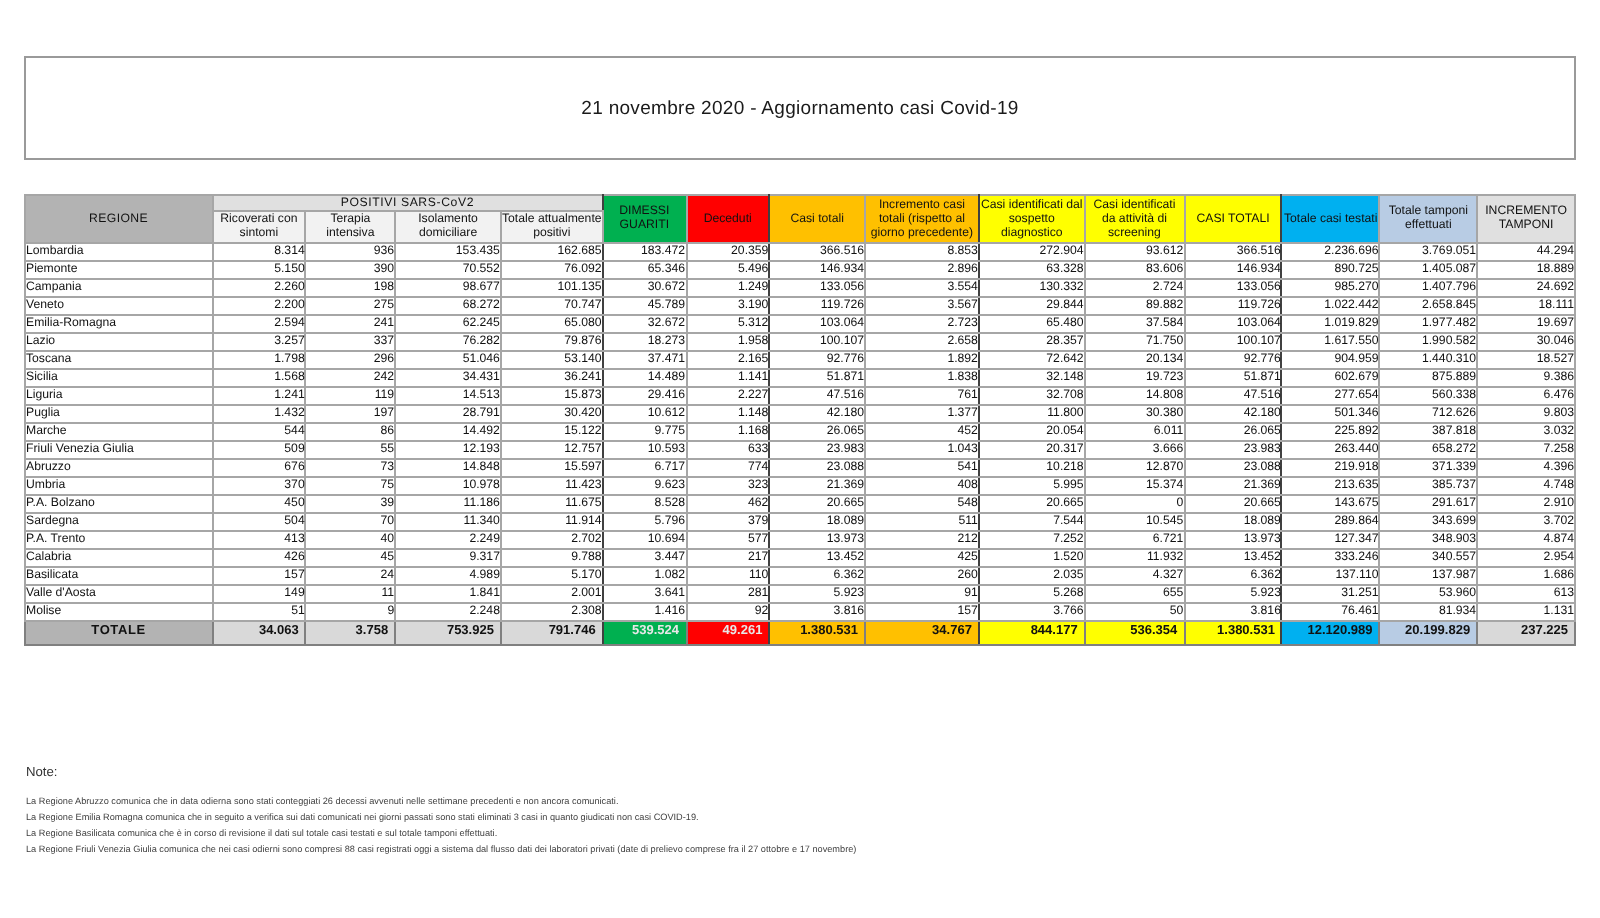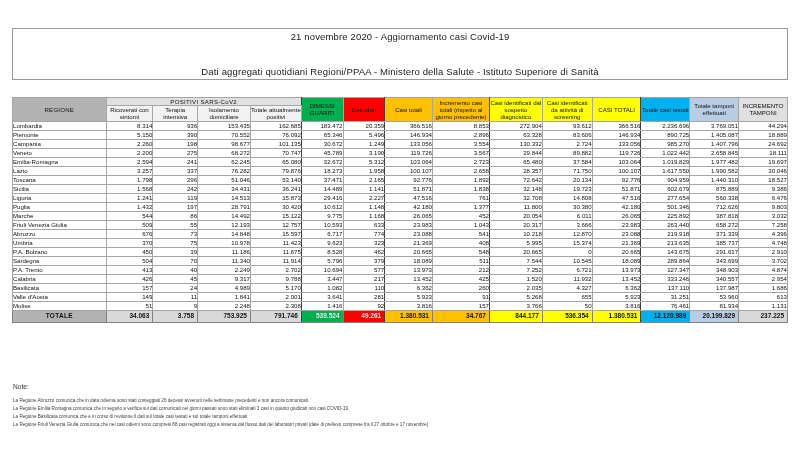--- a/index.html
+++ b/index.html
@@ -162,21 +162,20 @@
     white-space: nowrap;
   }
 </style>
 </head>
 <body>
 
 <div id="page">
 
   <div class="title-box">
     <div class="title-line1">21 novembre 2020 - Aggiornamento casi Covid-19</div>
-    <div class="title-line2">Dati aggregati quotidiani Regioni/PPAA - Ministero della Salute - Istituto Superiore di Sanità</div>
   </div>
 
   <div class="table-wrap">
     <table class="covid">
       <colgroup>
         <col style="width:92px">
         <col style="width:46px">
           <col style="width:44px">
           <col style="width:52px">
           <col style="width:50px">

